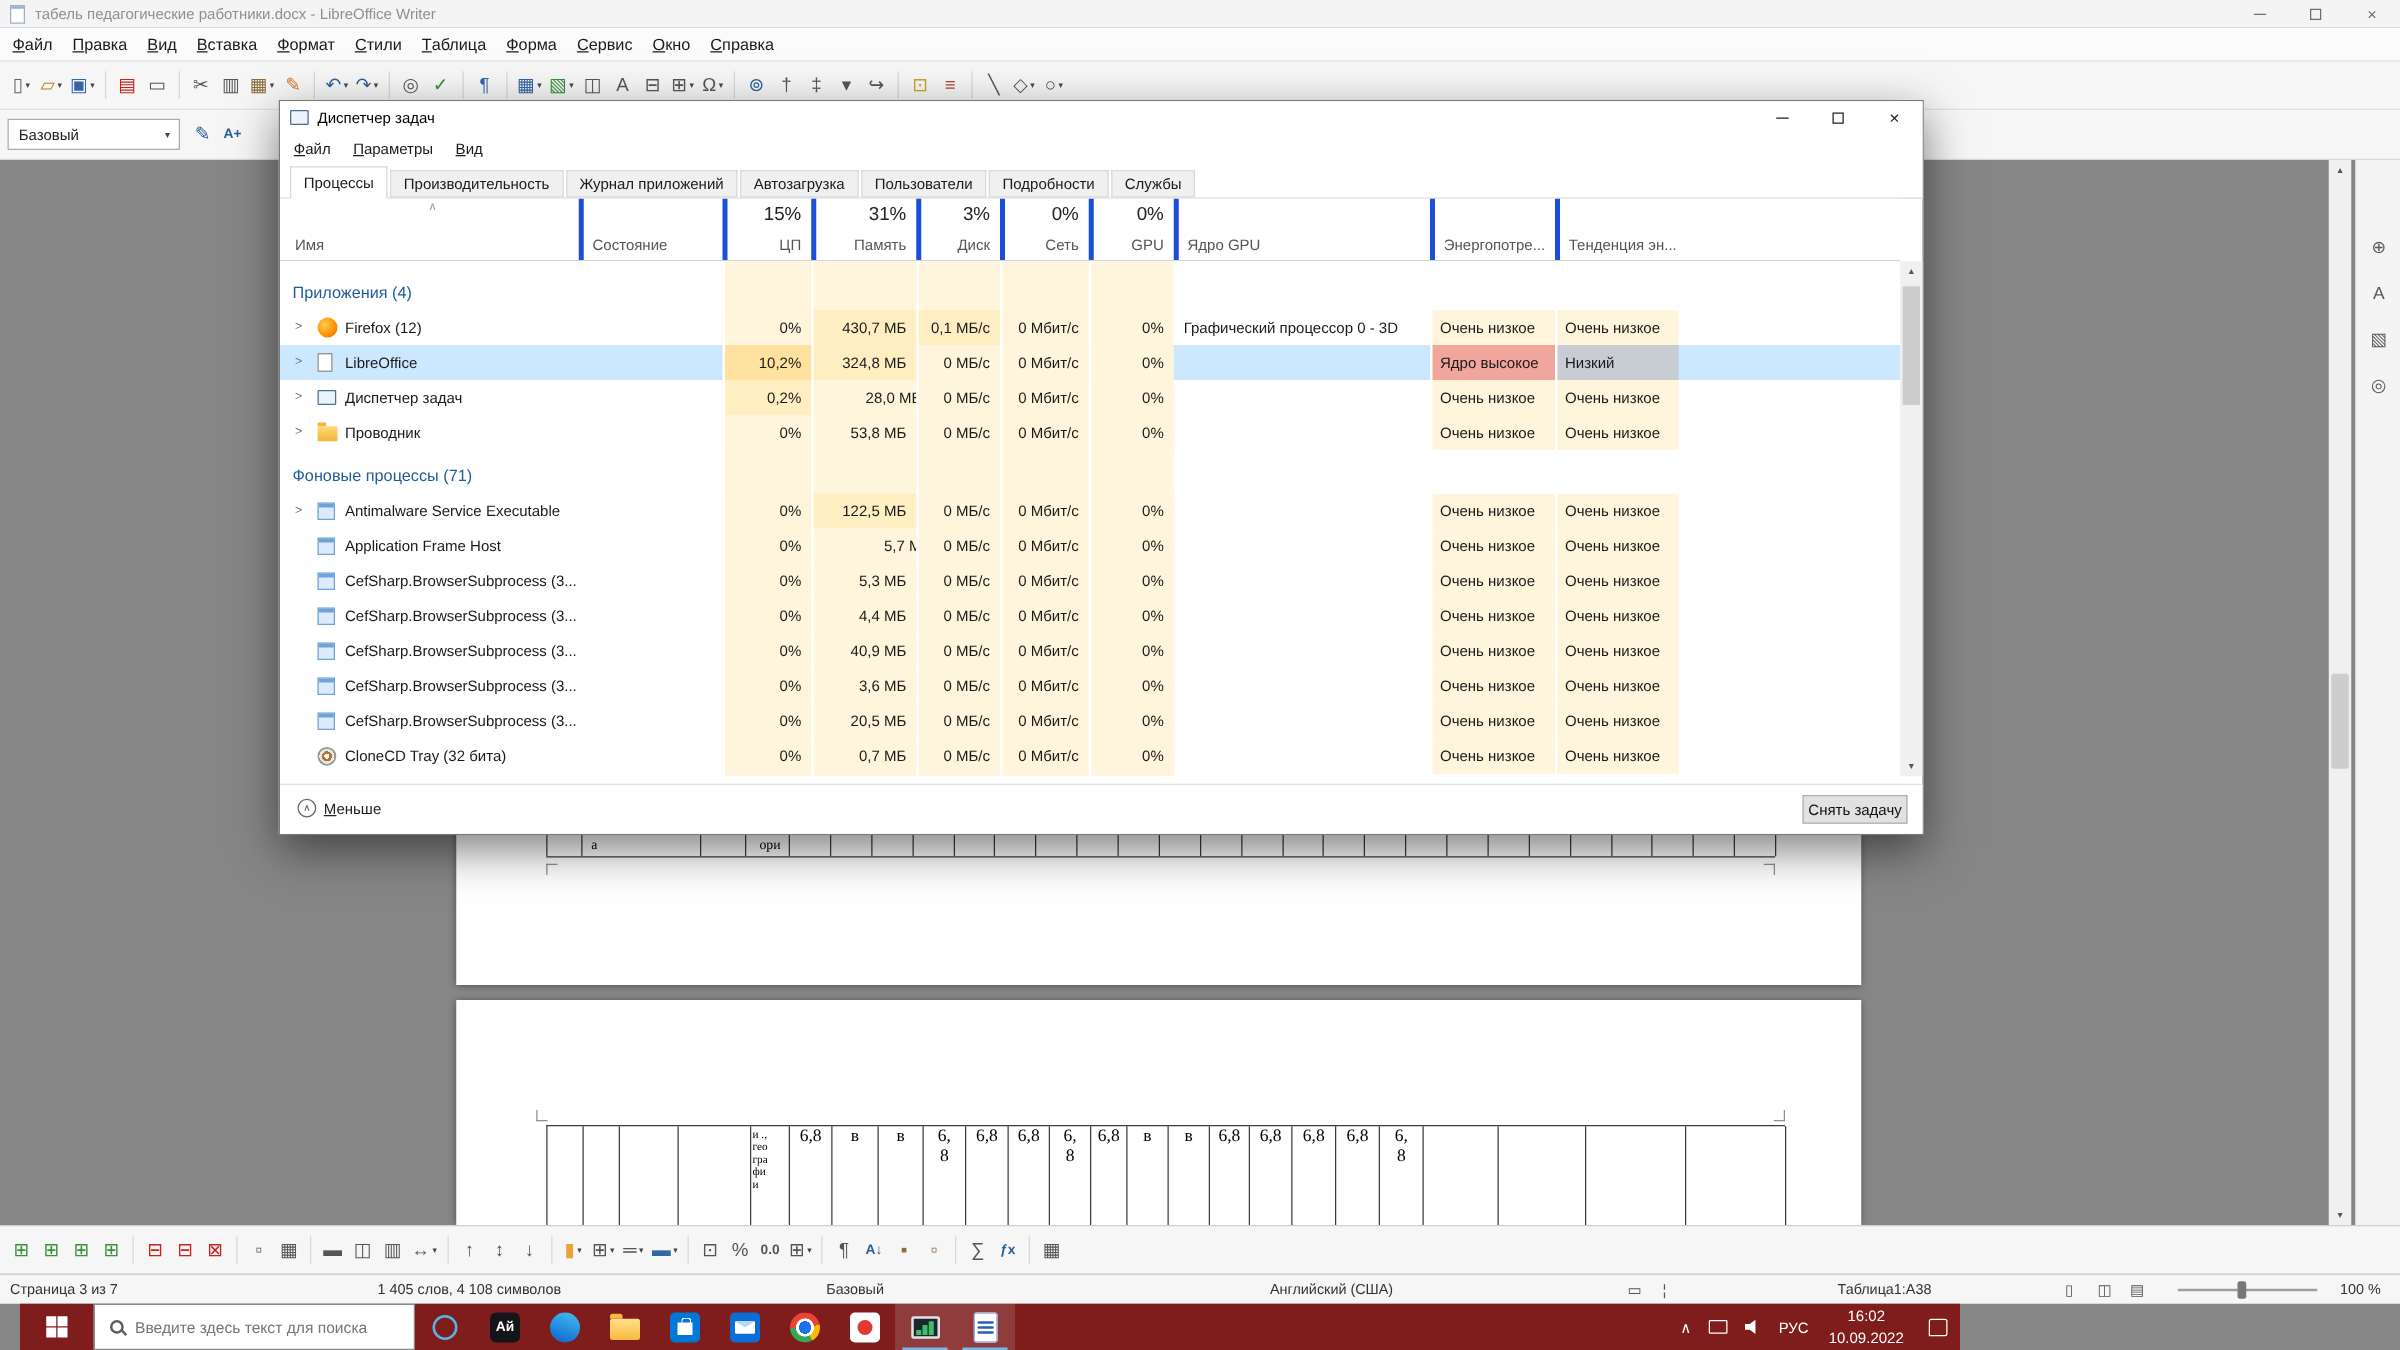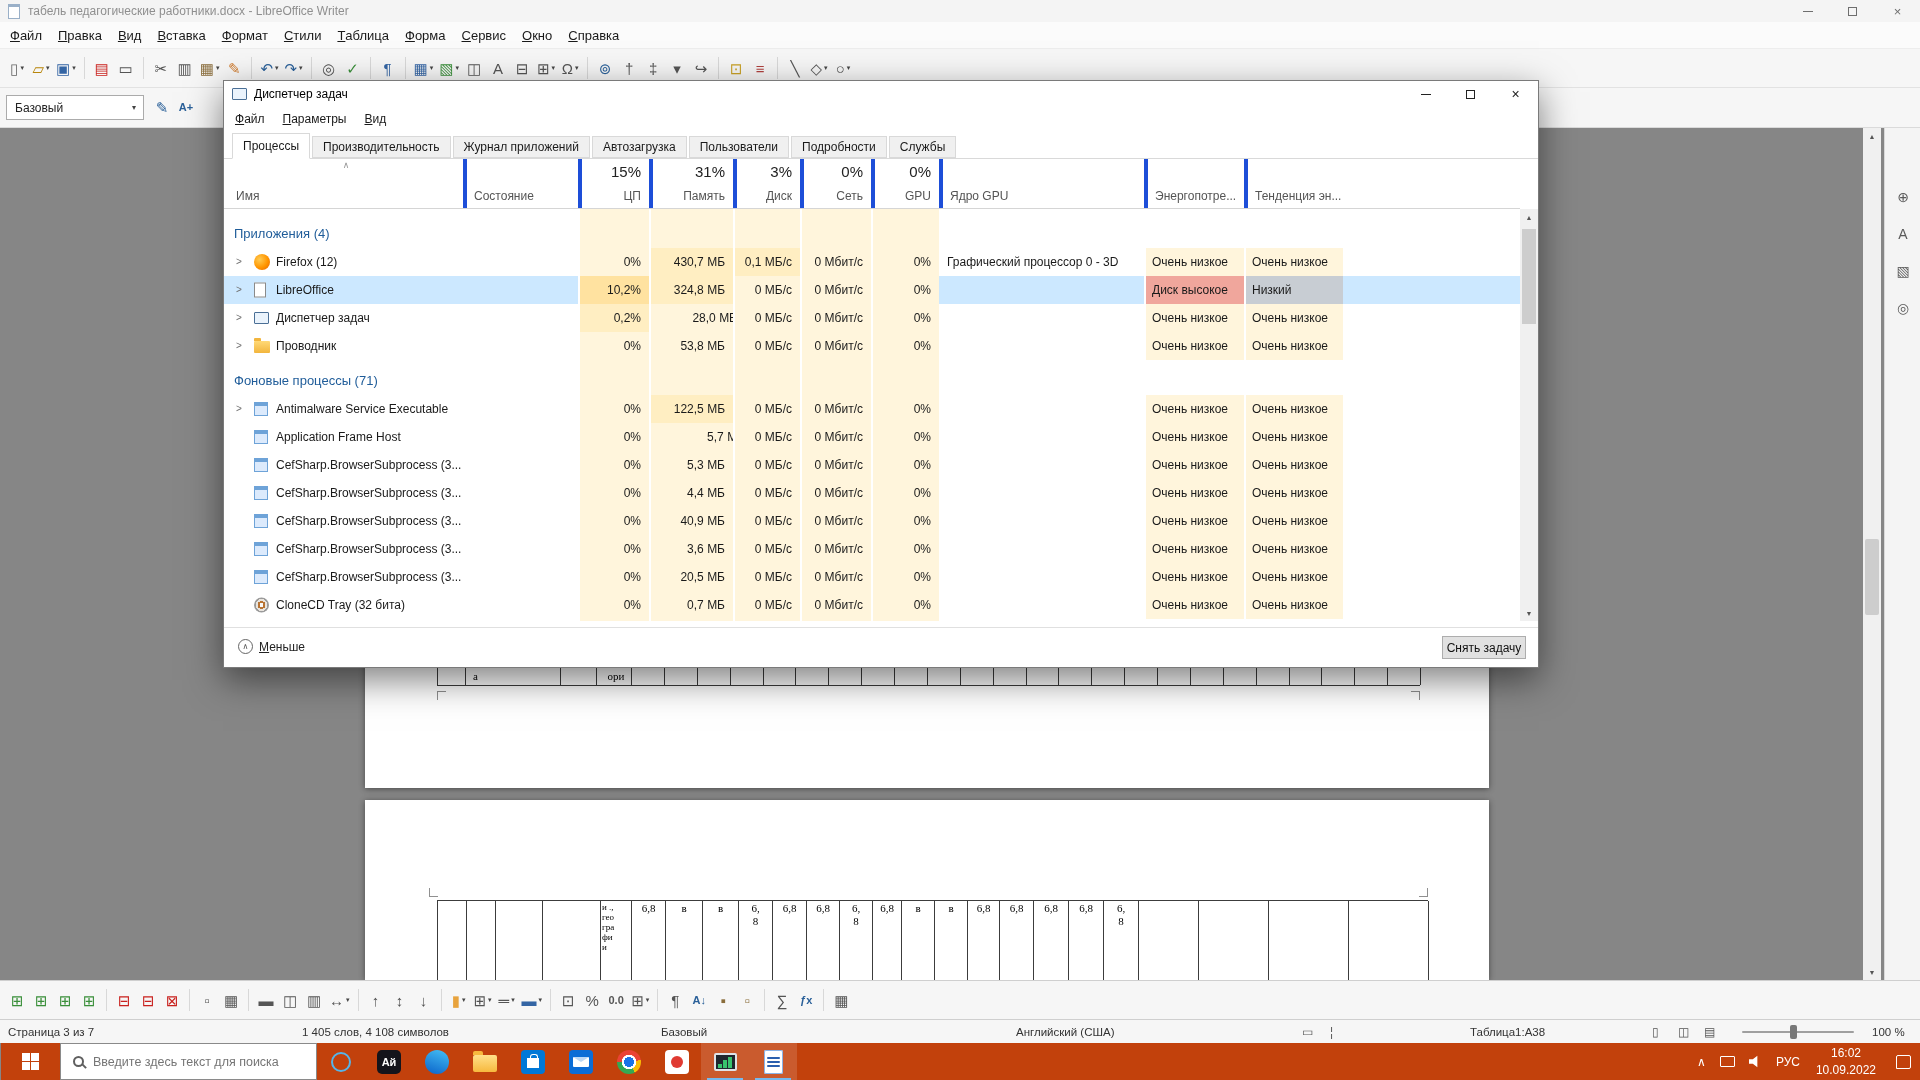--- a/index.html
+++ b/index.html
@@ -32,21 +32,21 @@
 .page{position:absolute;left:365px;width:1124px;background:#fff;box-shadow:0 1px 6px rgba(0,0,0,.45)}
 .p1-strip{position:absolute;left:72px;top:339px;width:983px;height:19px;border-bottom:1px solid #3c3c3c}
 .vline{position:absolute;top:0;bottom:0;width:1px;background:#3c3c3c}
 .p1-text{position:absolute;top:3px;font-family:"Liberation Serif",serif;font-size:11px;color:#000}
 .mark{position:absolute;width:9px;height:9px}
 .mark.tl{border-left:1px solid #909090;border-top:1px solid #909090}
 .mark.tr{border-right:1px solid #909090;border-top:1px solid #909090}
 .mark.bl{border-left:1px solid #909090;border-bottom:1px solid #909090}
 .mark.br{border-right:1px solid #909090;border-bottom:1px solid #909090}
 .p2-table{position:absolute;left:72px;top:100px;width:991px;height:80px;display:flex;border-top:1px solid #3c3c3c;border-left:1px solid #3c3c3c}
-.p2-cell{border-right:1px solid #3c3c3c;font-family:"Liberation Serif",serif;font-size:11px;line-height:1.15;text-align:center;white-space:pre-line;overflow:hidden;padding-top:1px;color:#000}
+.p2-cell{border-right:1px solid #3c3c3c;font-family:"Liberation Serif",serif;font-size:14px;line-height:1.15;text-align:center;white-space:pre-line;overflow:hidden;padding-top:1px;color:#000}
 .p2-cell.vtext{font-size:9px;line-height:1.12;text-align:left;padding-left:1px}
 .doc-scroll{position:absolute;left:1863px;top:0;width:18px;height:852px;background:#f0f0f0}
 .doc-scroll .arrow{position:absolute;left:0;width:18px;height:16px;display:flex;align-items:center;justify-content:center;font-size:7px;color:#555}
 .doc-thumb{position:absolute;left:2px;width:14px;background:#cdcdcd;border-radius:2px}
 .w-sidebar{position:absolute;left:1884px;top:0;width:36px;height:852px;background:#f4f4f4;border-left:1px solid #d9d9d9}
 .sb-icon{position:absolute;left:5px;width:26px;height:26px;display:flex;align-items:center;justify-content:center;font-size:14px;color:#5a5a5a}
 
 
 .w-tabletoolbar{position:absolute;left:0;top:980px;width:1920px;height:39px;background:#f6f6f6;border-top:1px solid #cfcfcf;display:flex;align-items:center;padding-left:5px}
 .w-statusbar{position:absolute;left:0;top:1019px;width:1920px;height:24px;background:#f6f6f6;border-top:1px solid #cfcfcf;font-size:11.5px;color:#333}
@@ -87,21 +87,21 @@
 .tm-cell.tm-left{padding-left:6px}
 .tm-scroll{position:absolute;left:1296px;top:128px;width:18px;height:412px;background:#f0f0f0}
 .tm-scroll .arrow{position:absolute;left:0;width:18px;height:16px;display:flex;align-items:center;justify-content:center;font-size:7px;color:#555}
 .tm-thumb{position:absolute;left:2px;top:20px;width:14px;height:95px;background:#cdcdcd}
 .tm-footer{position:absolute;left:0;top:546px;width:1314px;height:40px;background:#fff;border-top:1px solid #e0e0e0}
 .tm-less{position:absolute;left:14px;top:11px;display:flex;align-items:center;font-size:12px;color:#222}
 .less-circle{width:15px;height:15px;border:1px solid #666;border-radius:50%;display:flex;align-items:center;justify-content:center;font-size:8px;color:#555;margin-right:6px}
 .tm-endtask{position:absolute;right:12px;top:8px;width:84px;height:23px;background:#e1e1e1;border:1px solid #adadad;font-size:12px;font-family:"Liberation Sans",sans-serif;color:#111}
 
 
-.taskbar{position:absolute;left:1px;top:1043px;width:1920px;height:37px;background:#c2410c;display:flex;align-items:stretch;color:#fff;z-index:20}
+.taskbar{position:absolute;left:16px;top:1043px;width:1552px;height:37px;background:#7f1d1d;display:flex;align-items:stretch;color:#fff;z-index:20}
 .tb-start{width:59px;display:flex;align-items:center;justify-content:center}
 .start-grid{display:grid;grid-template-columns:8px 8px;grid-template-rows:8px 8px;gap:1px}
 .start-grid span{background:#fff}
 .tb-search{width:257px;background:#fff;border:1px solid #8a8a8a;display:flex;align-items:center}
 .search-mag{width:11px;height:11px;border:2px solid #5f5f5f;border-radius:50%;position:relative;margin:0 9px 0 12px;flex:0 0 auto}
 .search-mag::after{content:"";position:absolute;width:6px;height:2px;background:#5f5f5f;transform:rotate(45deg);right:-5px;bottom:-2px}
 .tb-search input{border:none;outline:none;font-size:12.5px;color:#555;width:200px;font-family:"Liberation Sans",sans-serif;background:transparent}
 .tb-apps{display:flex}
 .tb-app{width:48px;display:flex;align-items:center;justify-content:center;position:relative}
 .tb-app.active{background:rgba(255,255,255,.14)}
@@ -640,21 +640,21 @@
           <span class="tm-expand">&gt;</span>
           <span class="tm-rowicon">
             <span class="ic ic-page"></span>
           </span>
           <span class="tm-cell tm-namecell" style="left: 52px; width: 187px;">LibreOffice</span>
           <span class="tm-cell tm-val" style="left: 354px; width: 71px; background: rgb(255, 226, 160);">10,2%</span>
           <span class="tm-cell tm-val" style="left: 425px; width: 84px; background: rgb(255, 238, 194);">324,8 МБ</span>
           <span class="tm-cell tm-val" style="left: 509px; width: 67px; background: rgb(255, 245, 220);">0 МБ/с</span>
           <span class="tm-cell tm-val" style="left: 576px; width: 71px; background: rgb(255, 245, 220);">0 Мбит/с</span>
           <span class="tm-cell tm-val" style="left: 647px; width: 68px; background: rgb(255, 245, 220);">0%</span>
-          <span class="tm-cell tm-left" style="left: 920px; width: 100px; background: rgb(240, 166, 156);">Диск высокое</span>
+          <span class="tm-cell tm-left" style="left: 920px; width: 100px; background: rgb(240, 166, 156);">Ядро высокое</span>
           <span class="tm-cell tm-left" style="left: 1020px; width: 99px; background: rgb(200, 205, 211);">Низкий</span>
         </div>
         <div class="tm-row" style="top: 95px;">
           <span class="tm-expand">&gt;</span>
           <span class="tm-rowicon">
             <span class="ic ic-mon"></span>
           </span>
           <span class="tm-cell tm-namecell" style="left: 52px; width: 187px;">Диспетчер задач</span>
           <span class="tm-cell tm-val" style="left: 354px; width: 71px; background: rgb(255, 238, 194);">0,2%</span>
           <span class="tm-cell tm-val" style="left: 425px; width: 96px; background: rgb(255, 245, 220);">28,0 МБ</span>

